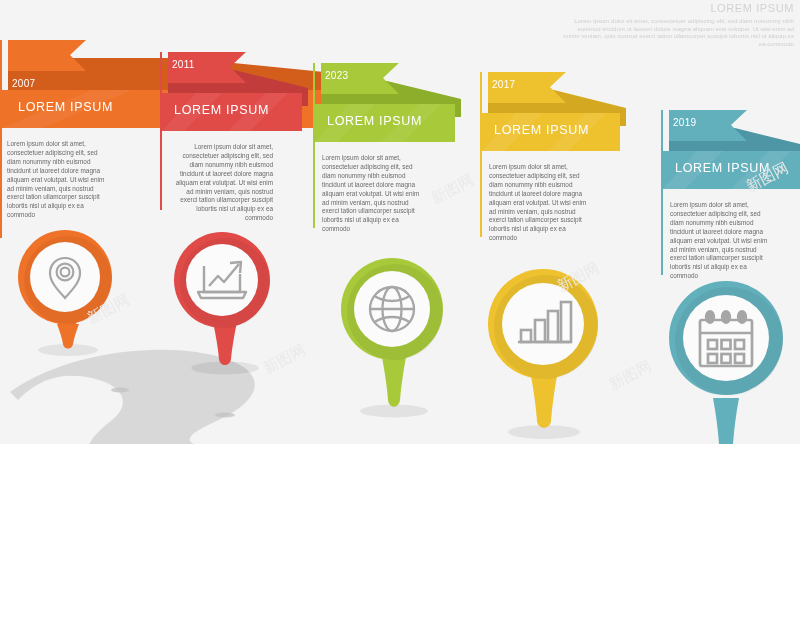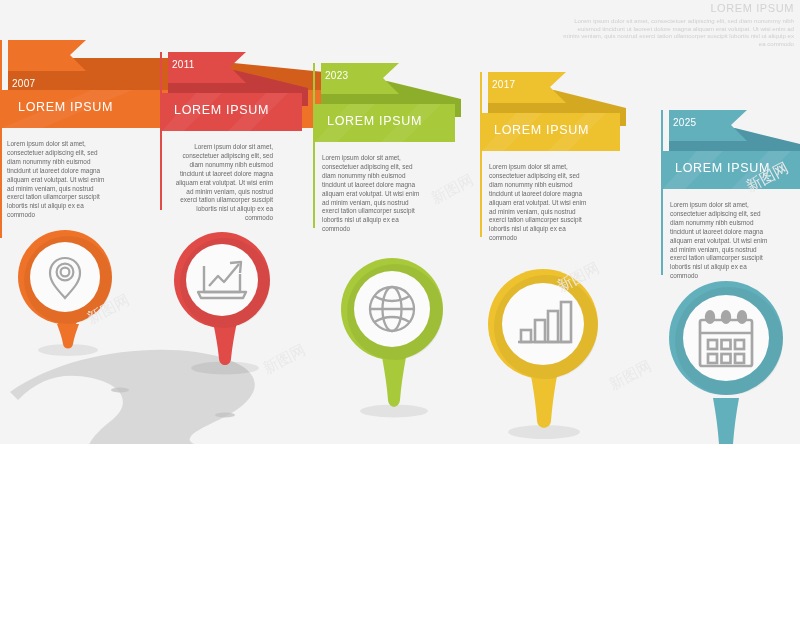--- a/index.html
+++ b/index.html
@@ -267,21 +267,21 @@
       <div class="tail" style="top:18px;">
         <svg width="139" height="36" viewBox="0 0 139 36">
           <path d="M0 0 L66 0 L139 18 L139 36 L0 36 Z" fill="#4e96a5"></path>
         </svg>
       </div>
       <div class="year-bar" style="top:0px;">
         <svg width="78" height="31" viewBox="0 0 78 31">
           <path d="M0 0 L78 0 L62 15 L78 31 L0 31 Z" fill="#63b0bd"></path>
         </svg>
       </div>
-      <div class="year-label" style="left:12px; top:7px;">2025</div>
+      <div class="year-label" style="left:12px; top:7px;">2019</div>
       <div class="title-bar" style="left:2px; top:41px;">
         <svg width="139" height="38" viewBox="0 0 139 38">
           <path d="M0 0 L139 0 L139 38 L0 38 Z" fill="#63b0bd"></path>
           <path d="M34 0 L60 0 L22 38 L0 38 Z" fill="#ffffff" opacity="0.07"></path>
           <path d="M106 0 L128 0 L90 38 L68 38 Z" fill="#ffffff" opacity="0.07"></path>
         </svg>
       </div>
       <div class="title-label" style="left:14px; top:51px;">LOREM IPSUM</div>
       <div class="body-text" style="left:9px; top:91px; width:104px;">Lorem ipsum dolor sit amet, consectetuer adipiscing elit, sed diam nonummy nibh euismod tincidunt ut laoreet dolore magna aliquam erat volutpat. Ut wisi enim ad minim veniam, quis nostrud exerci tation ullamcorper suscipit lobortis nisl ut aliquip ex ea commodo</div>
     </div>

